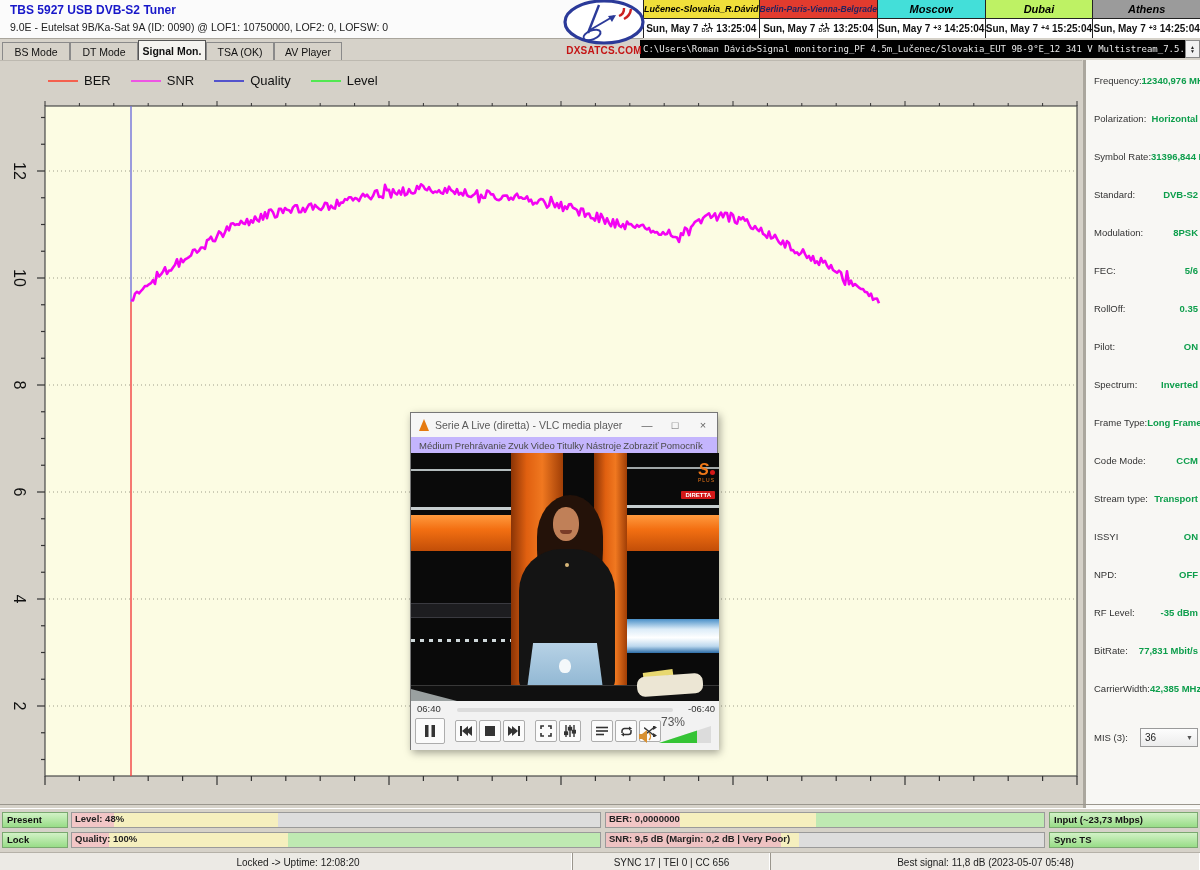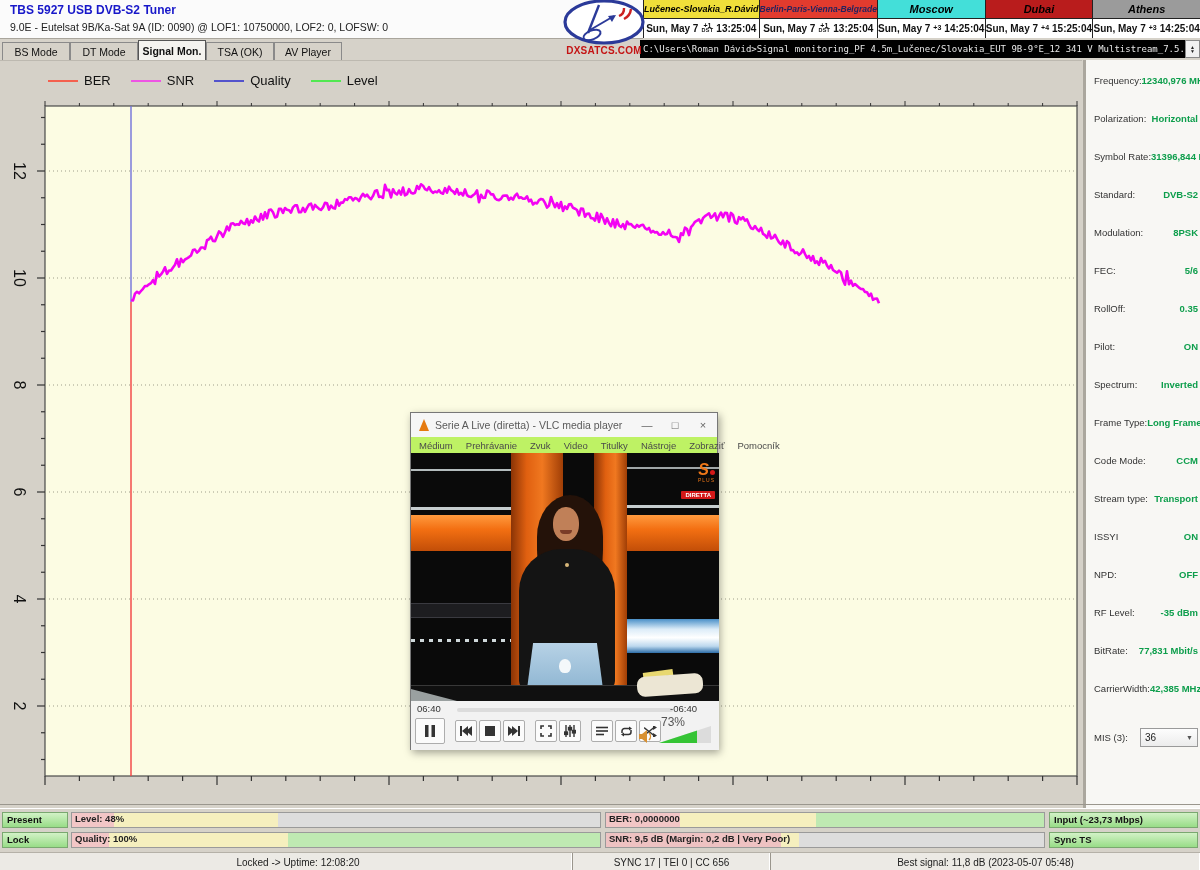--- a/index.html
+++ b/index.html
@@ -50,21 +50,21 @@
   .mis-row{position:absolute;left:8px;width:104px;display:flex;justify-content:space-between;align-items:center;}
   .mis-select{width:58px;height:19px;background:linear-gradient(#fdfdfd,#ececec);border:1px solid #9a9a9a;font-size:10px;color:#222;display:flex;align-items:center;justify-content:space-between;padding:0 4px;box-sizing:border-box;cursor:default;}
   .mis-chevron{font-size:7px;color:#555;}
 
   
   .vlc{position:absolute;left:410px;top:412px;width:308px;height:338px;background:#f2f2f2;border:1px solid #777;box-shadow:2px 3px 8px rgba(0,0,0,.35);box-sizing:border-box;}
   .vlc-titlebar{position:absolute;left:0;top:0;width:100%;height:24px;background:#f6f6f6;display:flex;align-items:center;}
   .vlc-cone{width:0;height:0;border-left:5px solid transparent;border-right:5px solid transparent;border-bottom:12px solid #e57a10;margin:0 6px 0 8px;}
   .vlc-title{font-size:10.5px;color:#5a5a5a;flex:1;white-space:nowrap;overflow:hidden;}
   .vlc-winbtn{width:28px;text-align:center;font-size:11px;color:#666;cursor:default;}
-  .vlc-menubar{position:absolute;left:0;top:24px;width:100%;height:16px;display:flex;gap:13px;padding-left:8px;box-sizing:border-box;align-items:center;background:#bef264;}
+  .vlc-menubar{position:absolute;left:0;top:24px;width:100%;height:16px;display:flex;gap:2px;padding-left:8px;box-sizing:border-box;align-items:center;background:#c4b5fd;}
   .vlc-menu-item{font-size:9.5px;color:#4a4a4a;white-space:nowrap;cursor:default;}
   .vlc-video{position:absolute;left:0;top:40px;width:308px;height:248px;background:#0a0a0a;overflow:hidden;}
   .vv{position:absolute;}
   .vlc-controls{position:absolute;left:0;top:288px;width:308px;height:49px;background:#f2f2f2;}
   .vt{position:absolute;font-size:9.5px;color:#333;top:2px;}
   .vlc-seek{position:absolute;left:46px;top:7px;width:216px;height:4px;background:#dcdcdc;border-radius:2px;cursor:pointer;}
   .vbtn-row{position:absolute;left:4px;top:17px;display:flex;align-items:center;}
   .vbtn{width:22px;height:22px;background:#fbfbfb;border:1px solid #adadad;border-radius:2px;display:flex;align-items:center;justify-content:center;margin-right:2px;cursor:pointer;box-sizing:border-box;}
   .vbtn.big{width:30px;height:26px;}
   .vbtn svg{display:block;}
@@ -132,21 +132,21 @@
         <div class="clock-time">
           <span>Sun, May 7</span>
           <span class="c-sup">
             <span class="up">+3</span>
             <span class="dn"></span>
           </span>
           <span>14:25:04</span>
         </div>
       </div>
       <div class="clock">
-        <div class="clock-city" style="background:#b91c1c">Dubai</div>
+        <div class="clock-city" style="background:#bef264">Dubai</div>
         <div class="clock-time">
           <span>Sun, May 7</span>
           <span class="c-sup">
             <span class="up">+4</span>
             <span class="dn"></span>
           </span>
           <span>15:25:04</span>
         </div>
       </div>
       <div class="clock">
@@ -433,21 +433,21 @@
       <div class="vv" style="left:250px;top:8px;width:54px;height:36px;text-align:right;">
         <span style="font-size:16px;font-weight:bold;font-style:italic;color:#f07818;">S</span><span style="display:inline-block;width:5px;height:5px;background:#d41818;border-radius:50%;margin-left:1px;"></span>
         <div style="font-size:5px;color:#f07818;letter-spacing:1px;margin-top:-2px;">PLUS</div>
         <div style="display:inline-block;background:#d41818;color:#fff;font-size:6px;font-weight:bold;padding:1px 4px;margin-top:2px;border-radius:1px;">DIRETTA</div>
       </div>
     </div>
 
     <div class="vlc-controls">
       <span class="vt" style="left:6px;">06:40</span>
       <div class="vlc-seek"></div>
-      <span class="vt" style="right:22px;margin-left:48px;">-06:40</span>
+      <span class="vt" style="right:4px;margin-left:48px;">-06:40</span>
       <div class="vbtn-row">
           <div class="vbtn big">
             <span>
               <svg width="12" height="14" viewBox="0 0 12 14">
                 <rect x="1" y="1" width="3.5" height="12" fill="#333"></rect>
                 <rect x="7.5" y="1" width="3.5" height="12" fill="#333"></rect>
               </svg>
             </span>
           </div>
           <div class="vbtn gap10">

